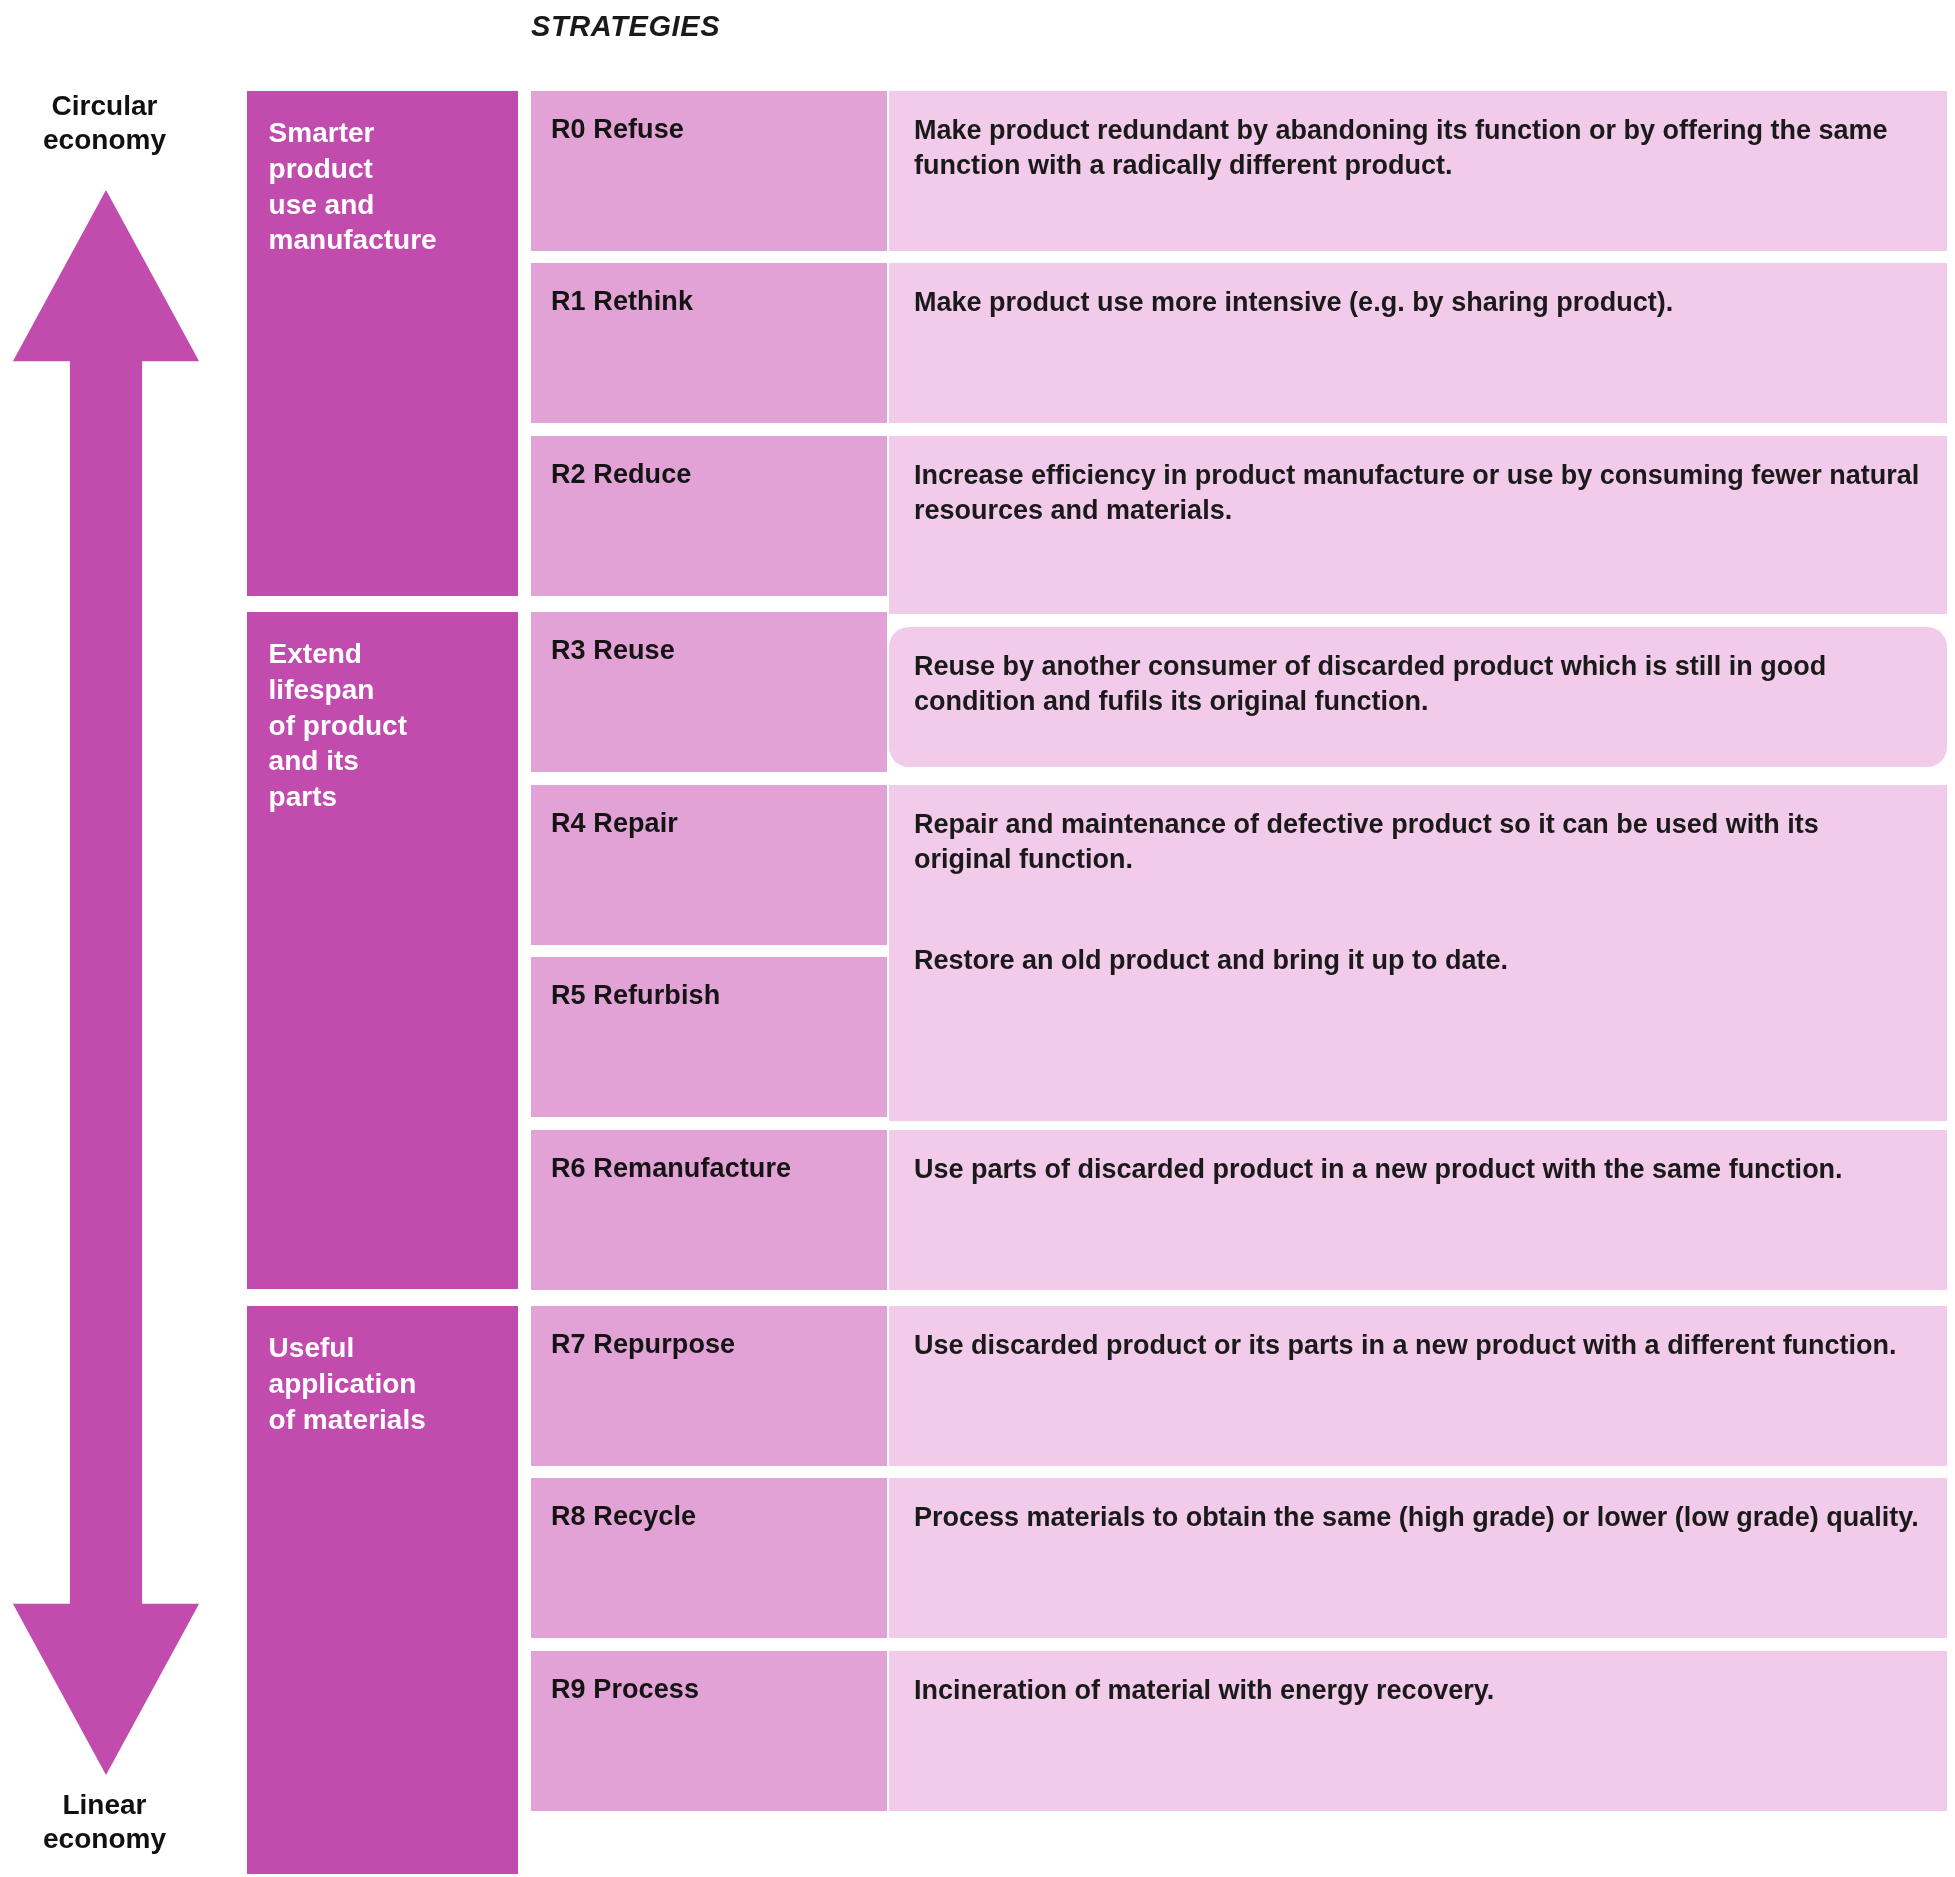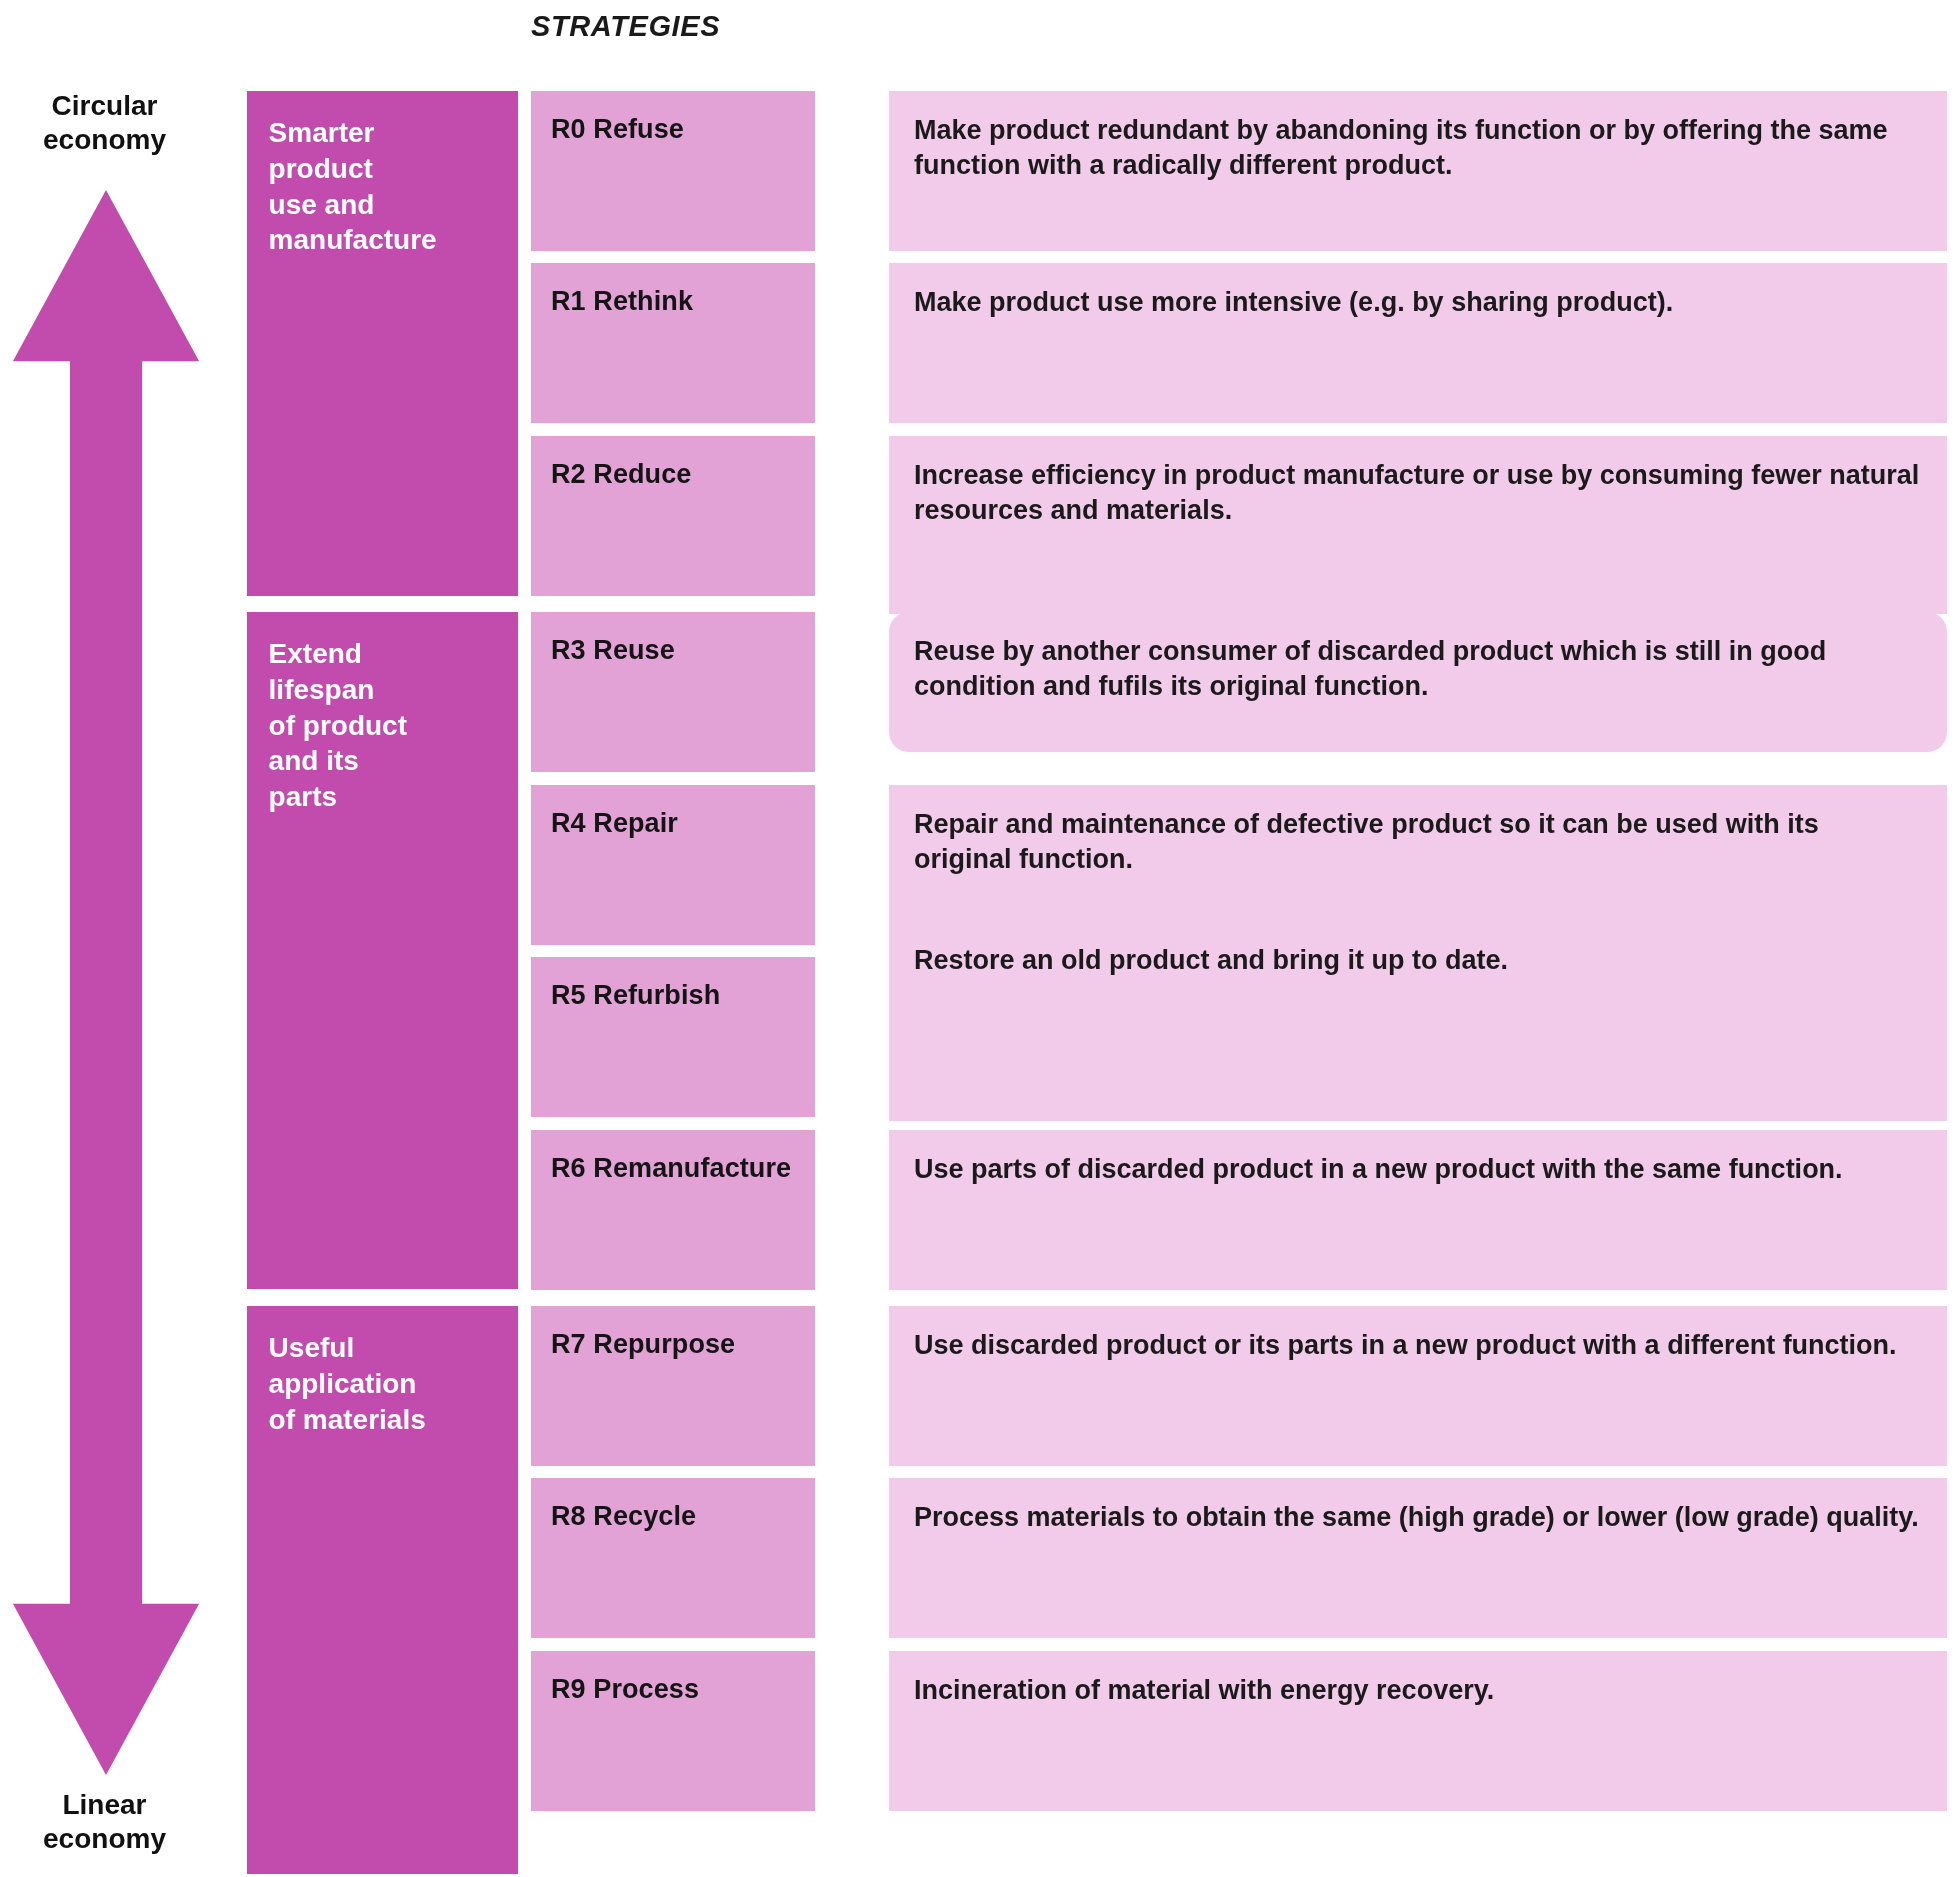--- a/index.html
+++ b/index.html
@@ -90,21 +90,21 @@
   .group-label {
     color: #ffffff;
     font-size: 28px;
     font-weight: bold;
     line-height: 1.28;
   }
 
   .strat-cell {
     position: absolute;
     left: 284px;
-    width: 284px;
+    width: 356px;
     background: #E2A2D5;
     box-sizing: border-box;
     padding: 23px 14px 12px 20px;
   }
   .strat-label {
     color: #141414;
     font-size: 27px;
     font-weight: bold;
     letter-spacing: 0.1px;
     white-space: nowrap;
@@ -191,21 +191,21 @@
       </div>
       <div class="strat-cell" style="top: 345px; height: 160px; background: rgb(226, 162, 213);">
         <div class="strat-label">R2 Reduce</div>
       </div>
       <div class="desc-cell" style="top: 345px; height: 178px; background: rgb(242, 203, 234);">
         <div class="desc-text">Increase efficiency in product manufacture or use by consuming fewer natural resources and materials.</div>
       </div>
       <div class="strat-cell" style="top: 521px; height: 160px; background: rgb(226, 162, 213);">
         <div class="strat-label">R3 Reuse</div>
       </div>
-      <div class="desc-cell" style="top: 521px; height: 140px; background: rgb(242, 203, 234); border-radius: 20px;">
+      <div class="desc-cell" style="top: 536px; height: 140px; background: rgb(242, 203, 234); border-radius: 20px;">
         <div class="desc-text">Reuse by another consumer of discarded product which is still in good condition and fufils its original function.</div>
       </div>
       <div class="strat-cell" style="top: 694px; height: 160px; background: rgb(226, 162, 213);">
         <div class="strat-label">R4 Repair</div>
       </div>
       <div class="desc-cell" style="top: 694px; height: 160px; background: rgb(242, 203, 234);">
         <div class="desc-text">Repair and maintenance of defective product so it can be used with its original function.</div>
       </div>
       <div class="strat-cell" style="top: 866px; height: 160px; background: rgb(226, 162, 213);">
         <div class="strat-label">R5 Refurbish</div>

